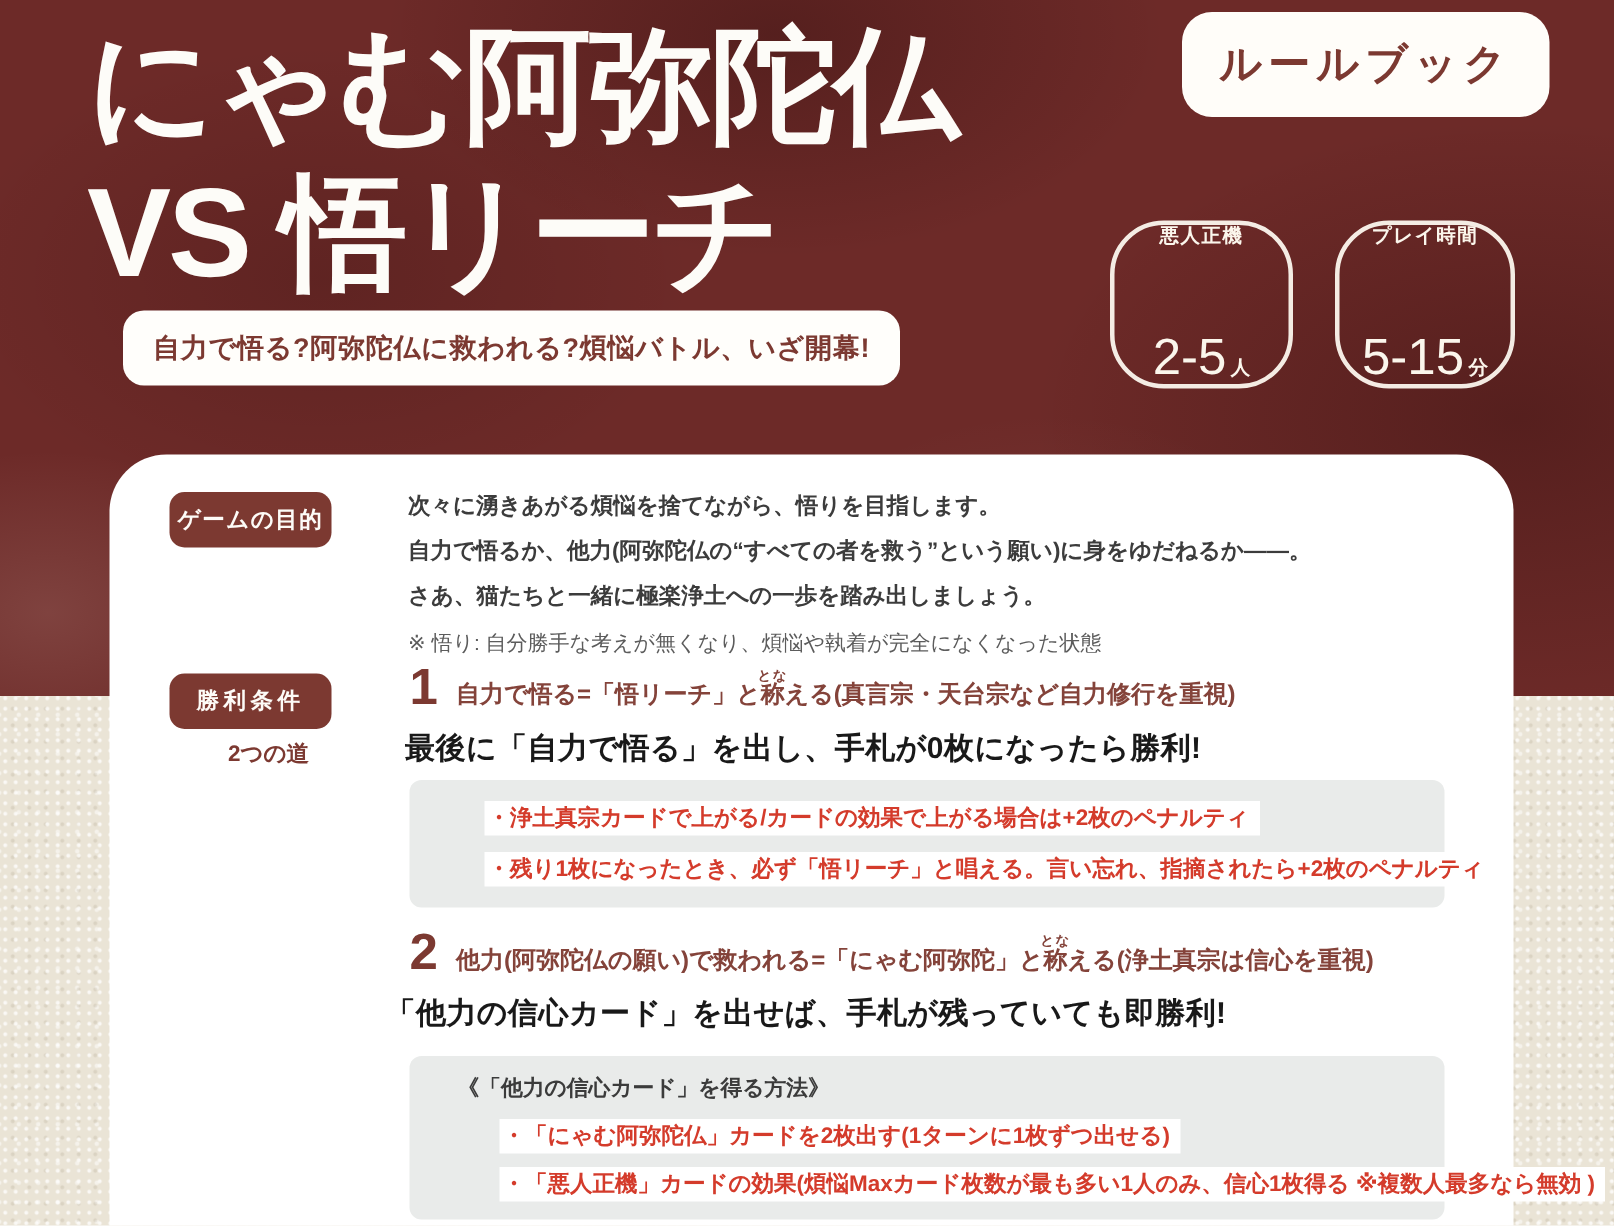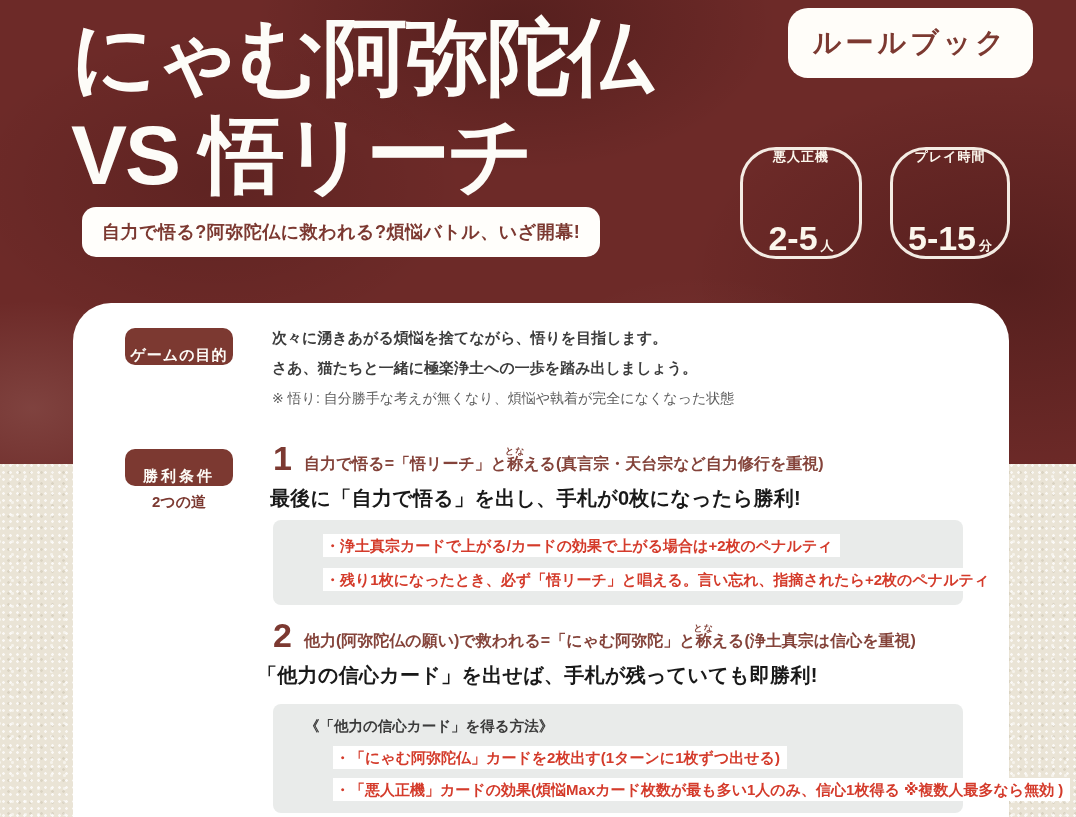--- a/index.html
+++ b/index.html
@@ -38,21 +38,21 @@
       radial-gradient(ellipse 420px 240px at 48% 5%, rgba(25,4,4,.28), transparent 62%),
       radial-gradient(ellipse 520px 320px at 94% 60%, rgba(32,6,6,.30), transparent 62%),
       radial-gradient(ellipse 380px 240px at 20% 40%, rgba(22,2,2,.16), transparent 65%),
       radial-gradient(ellipse 260px 180px at 3% 88%, rgba(238,214,202,.14), transparent 60%),
       radial-gradient(ellipse 300px 200px at 65% 85%, rgba(240,220,210,.06), transparent 60%),
       var(--maroon_bg,#6D2A28);
   }
   .title{
     position:absolute;left:58px;top:8px;
     color:#FDFCF8;font-weight:900;font-size:84px;line-height:98px;
-    letter-spacing:-2px;white-space:nowrap;margin-left:13px;
+    letter-spacing:-2px;white-space:nowrap;
   }
   .tagline-box{
     position:absolute;left:82px;top:207px;height:50px;
     background:#FFFEFB;border-radius:14px;
     display:inline-flex;align-items:center;padding:0 20px;
   }
   .tagline-box span{
     color:var(--label,#7C3931);font-weight:900;font-size:18px;letter-spacing:.5px;white-space:nowrap;
   }
   .rulebook{
@@ -64,33 +64,33 @@
     color:var(--label,#7C3931);font-weight:900;font-size:28px;letter-spacing:4px;white-space:nowrap;
   }
   .stat-badge{
     position:absolute;top:147px;height:112px;
     border:3px solid rgba(252,247,238,.95);border-radius:36px;
     display:flex;flex-direction:column;align-items:center;justify-content:center;
     color:var(--cream,#FBF6EC);
   }
   .stat-badge .lbl{font-size:13px;font-weight:700;letter-spacing:1px;margin-bottom:6px;}
   .stat-badge .val-row{display:flex;align-items:baseline;}
-  .stat-badge .val{font-size:34px;font-weight:700;letter-spacing:0;margin-top:47px;}
+  .stat-badge .val{font-size:34px;font-weight:400;letter-spacing:0;margin-top:47px;}
   .stat-badge .unit{font-size:13px;font-weight:700;margin-left:3px;}
   .badge-players{left:740px;width:122px;}
   .badge-time{left:890px;width:120px;}
   
   .card{
     position:absolute;left:73px;top:303px;width:936px;bottom:-40px;
     background:#fff;border-radius:38px 38px 0 0;
   }
   .tag{
-    position:absolute;left:52px;width:108px;height:37px;
+    position:absolute;left:40px;width:108px;height:37px;
     background:var(--label,#7C3931);border-radius:10px;
-    display:flex;align-items:flex-end;justify-content:center;
+    display:flex;align-items:center;justify-content:center;
   }
   .tag span{color:#FDFBF7;font-weight:800;font-size:15px;letter-spacing:1px;white-space:nowrap;}
   .tag-purpose{top:25px;}
   .tag-victory{top:146px;}
   .tag-victory span{letter-spacing:3px;}
   .sublabel{
     position:absolute;left:52px;top:190px;width:108px;text-align:center;
     color:var(--label,#7C3931);font-weight:800;font-size:15px;
   }
   .purpose-text{position:absolute;left:199px;top:20px;width:720px;}
@@ -175,20 +175,21 @@
     </div>
   </div>
 
   <div class="card">
 
     <div class="tag tag-purpose">
       <span>ゲームの目的</span>
     </div>
     <div class="purpose-text">
       <div class="line">次々に湧きあがる煩悩を捨てながら、悟りを目指します。</div>
+      <div class="line">自力で悟るか、他力(阿弥陀仏の“すべての者を救う”という願い)に身をゆだねるか――。</div>
       <div class="line">さあ、猫たちと一緒に極楽浄土への一歩を踏み出しましょう。</div>
       <div class="note">※ 悟り: 自分勝手な考えが無くなり、煩悩や執着が完全になくなった状態</div>
     </div>
 
     <div class="tag tag-victory">
       <span>勝利条件</span>
     </div>
     <div class="sublabel">2つの道</div>
 
     <div class="path-row path1">

